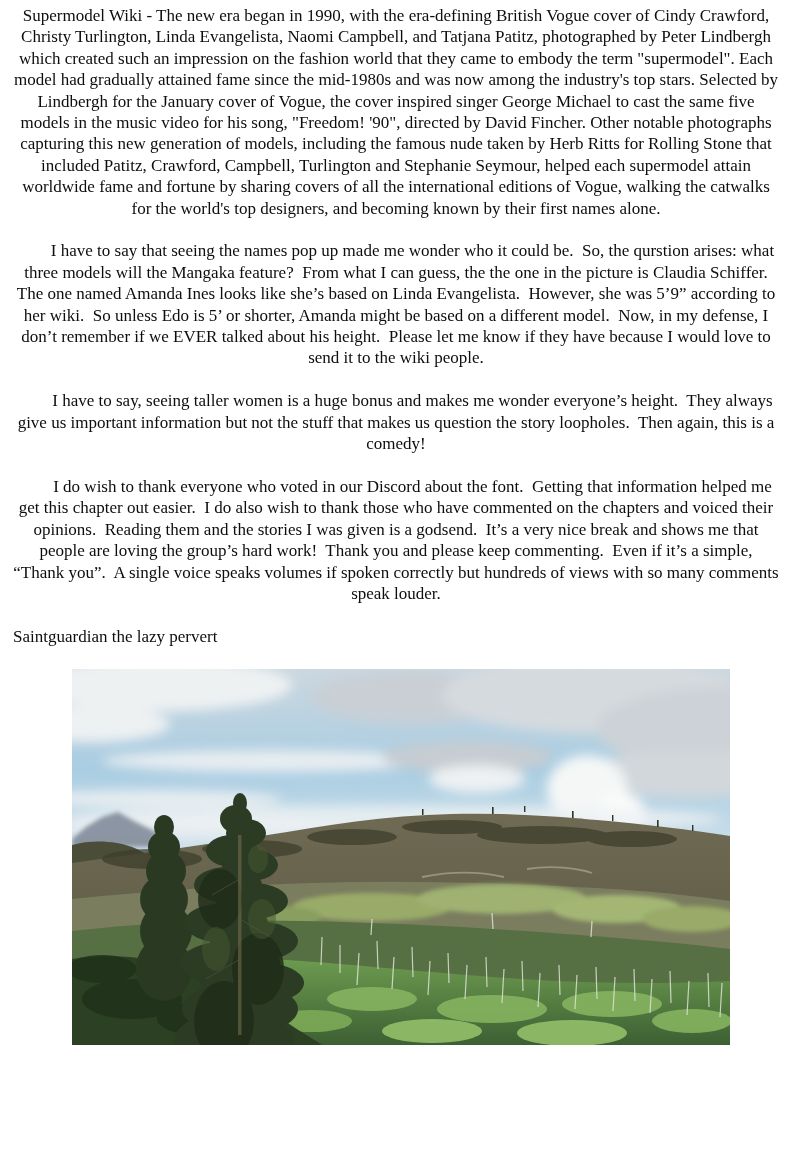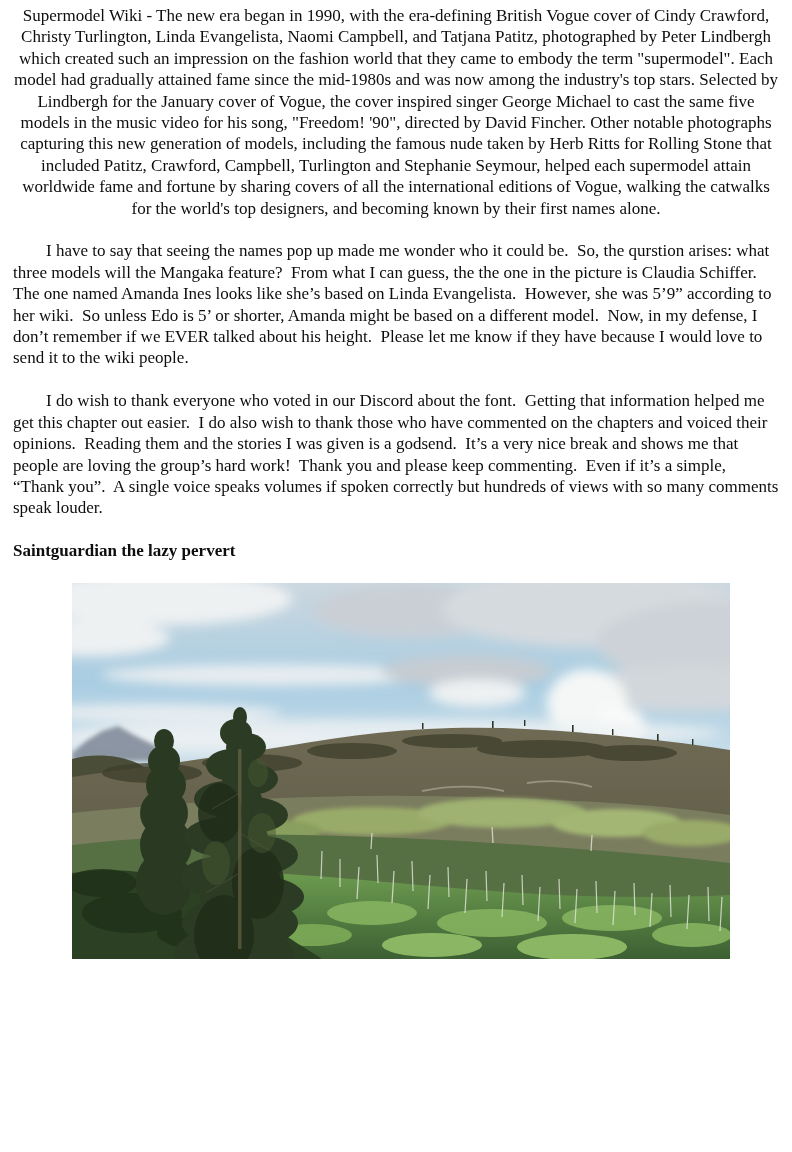--- a/index.html
+++ b/index.html
@@ -12,40 +12,41 @@
     font-size: 17px;
     line-height: 21.4px;
     color: #0d0d0d;
   }
   .page { padding: 5px 13px 0 13px; box-sizing: border-box; }
   .page p {
     margin: 0 0 21.4px 0;
     white-space: pre-wrap;
   }
   .intro { text-align: center; }
-  .body-para { text-indent: 33px; text-align: left; }
-  .sig { margin-bottom: 4px; font-weight: bold; }
+  .body-para { text-indent: 33px; text-align: center; }
+  .sig { margin-bottom: 4px; }
   figure.photo {
     margin: 4px 0 0 59px;
     width: 658px;
     height: 376px;
     overflow: hidden;
     background: #aecfe3;
   }
   figure.photo svg { display: block; width: 658px; height: 376px; }
 </style>
 </head>
 <body>
 
 <div class="page">
 
   <p class="intro">Supermodel Wiki - The new era began in 1990, with the era-defining British Vogue cover of Cindy Crawford, Christy Turlington, Linda Evangelista, Naomi Campbell, and Tatjana Patitz, photographed by Peter Lindbergh which created such an impression on the fashion world that they came to embody the term "supermodel". Each model had gradually attained fame since the mid-1980s and was now among the industry's top stars. Selected by Lindbergh for the January cover of Vogue, the cover inspired singer George Michael to cast the same five models in the music video for his song, "Freedom! '90", directed by David Fincher. Other notable photographs capturing this new generation of models, including the famous nude taken by Herb Ritts for Rolling Stone that included Patitz, Crawford, Campbell, Turlington and Stephanie Seymour, helped each supermodel attain worldwide fame and fortune by sharing covers of all the international editions of Vogue, walking the catwalks for the world's top designers, and becoming known by their first names alone.</p>
 
 
   <p class="body-para">I have to say that seeing the names pop up made me wonder who it could be.  So, the qurstion arises: what three models will the Mangaka feature?  From what I can guess, the the one in the picture is Claudia Schiffer.  The one named Amanda Ines looks like she’s based on Linda Evangelista.  However, she was 5’9” according to her wiki.  So unless Edo is 5’ or shorter, Amanda might be based on a different model.  Now, in my defense, I don’t remember if we EVER talked about his height.  Please let me know if they have because I would love to send it to the wiki people.</p>
+  <p class="body-para">I have to say, seeing taller women is a huge bonus and makes me wonder everyone’s height.  They always give us important information but not the stuff that makes us question the story loopholes.  Then again, this is a comedy!</p>
   <p class="body-para">I do wish to thank everyone who voted in our Discord about the font.  Getting that information helped me get this chapter out easier.  I do also wish to thank those who have commented on the chapters and voiced their opinions.  Reading them and the stories I was given is a godsend.  It’s a very nice break and shows me that people are loving the group’s hard work!  Thank you and please keep commenting.  Even if it’s a simple, “Thank you”.  A single voice speaks volumes if spoken correctly but hundreds of views with so many comments speak louder.</p>
 
 
   <p class="sig">Saintguardian the lazy pervert</p>
 
   <figure class="photo" role="img" aria-label="Landscape photograph of a forested mountain hillside under a partly cloudy blue sky, with a large dark evergreen tree in the left foreground, aspen groves with white trunks on the slopes, and a distant blue mountain at far left">
     <svg viewBox="0 0 658 376" preserveAspectRatio="none" xmlns="http://www.w3.org/2000/svg">
       <defs>
         <linearGradient id="skyG" x1="0" y1="0" x2="0" y2="1">
           <stop offset="0" stop-color="#ccd8e0"></stop>

